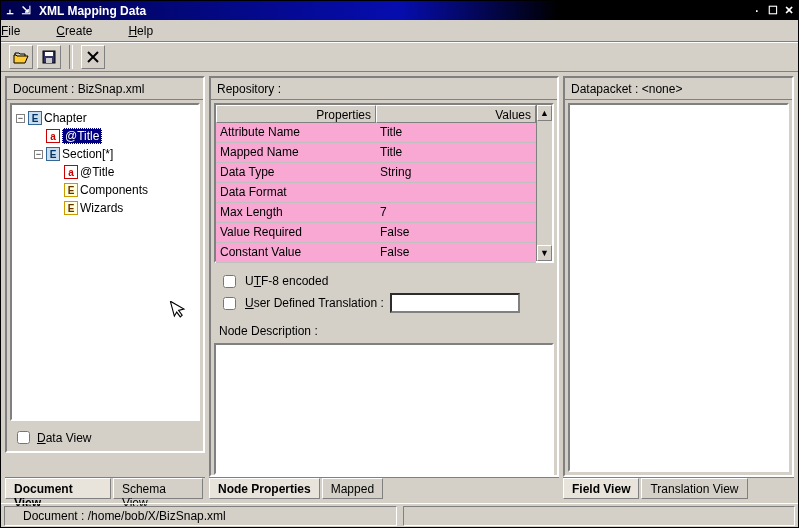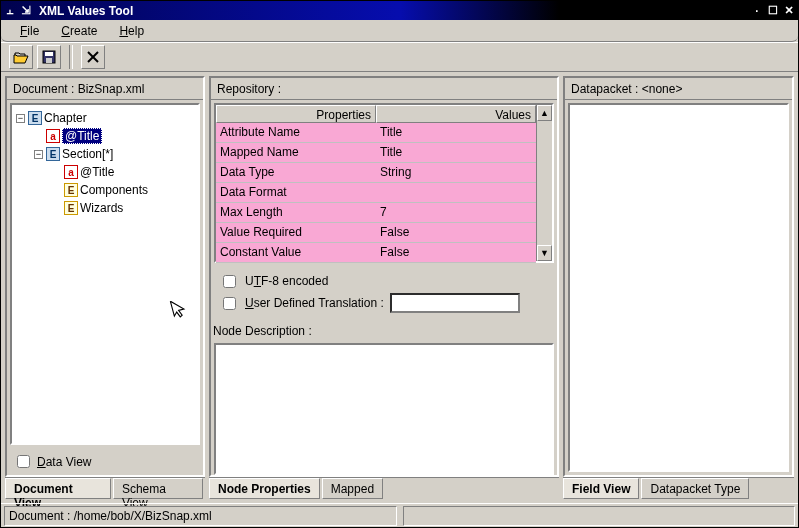--- a/index.html
+++ b/index.html
@@ -4,30 +4,30 @@
 <style>
   * { box-sizing: border-box; }
   html, body { margin:0; padding:0; font-family: "Helvetica", Arial, sans-serif; font-size: 12px; background:#d4d0c8; }
   .window { width:799px; height:528px; border:1px solid #000; background:#d4d0c8; position:relative; display:flex; flex-direction:column; }
   .titlebar { height:19px; background:linear-gradient(to right,#00024e 0%,#060dae 50%,#000 70%,#000 100%); display:flex; align-items:center; color:#fff; font-weight:bold; padding-left:2px; }
   .titlebar .wmicons { display:flex; gap:2px; margin-right:4px; }
   .titlebar .wmicons span { width:14px; height:14px; color:#fff; display:flex; align-items:center; justify-content:center; font-size:11px; }
   .titlebar .title { flex:1; padding-left:2px; }
   .titlebar .rbtns { display:flex; gap:2px; margin-right:2px; }
   .titlebar .rbtns span { width:14px; height:14px; color:#fff; display:flex; align-items:center; justify-content:center; font-size:11px; }
-  .menubar { height:22px; display:flex; align-items:center; padding-left:19px; gap:22px; border-bottom:1px solid #808080;border-radius:6px; }
+  .menubar { height:22px; display:flex; align-items:center; padding-left:0; gap:36px; border-bottom:1px solid #808080; }
   .menubar span { cursor:default; }
   .menubar span u { text-decoration:underline; }
   .toolbar { height:30px; display:flex; align-items:center; padding-left:8px; gap:4px; border-bottom:1px solid #808080; border-top:1px solid #fff; }
   .tbtn { width:24px; height:24px; border:1px solid #808080; border-top-color:#fff; border-left-color:#fff; background:#d4d0c8; display:flex; align-items:center; justify-content:center; font-size:13px; }
   .tsep { width:4px; height:24px; border-left:1px solid #808080; border-right:1px solid #fff; margin:0 4px; }
   .workarea { flex:1; display:flex; padding:4px; gap:4px; min-height:0; }
   .panel { border:2px solid #fff; border-top-color:#808080; border-left-color:#808080; background:#d4d0c8; display:flex; flex-direction:column; min-height:0; }
   .panel-title { height:22px; padding:4px 6px; border-bottom:1px solid #808080; }
-  .left-wrap { width:200px; display:flex; flex-direction:column; }
+  .left-wrap { width:200px; display:flex; flex-direction:column;gap:24px; }
   .mid-wrap { width:350px; display:flex; flex-direction:column; }
   .right-wrap { flex:1; display:flex; flex-direction:column; }
   .tree { flex:1; background:#fff; border:2px solid #808080; border-bottom-color:#fff; border-right-color:#fff; margin:3px; padding:4px; overflow:auto; position:relative; }
   .tree-row { white-space:nowrap; display:flex; align-items:center; height:18px; }
   .sq { width:9px; height:9px; border:1px solid #808080; display:inline-flex; align-items:center; justify-content:center; font-size:9px; line-height:1; margin-right:3px; color:#000; background:#fff; }
   .eicon { width:14px; height:14px; display:inline-flex; align-items:center; justify-content:center; font-size:10px; margin-right:2px; }
   .blue-e { background:#cde; border:1px solid #369; color:#036; font-weight:bold; }
   .red-a { background:#fff; border:1px solid #c00; color:#c00; font-weight:bold; }
   .yel-e { background:#ffd; border:1px solid #cc9900; color:#663300; font-weight:bold; }
   .sel { background:#000080; color:#fff; padding:0 2px; border:1px dotted #fff; }
@@ -40,39 +40,39 @@
   .tab.active { background:#e8e4dc;font-weight:bold; }
   .propgrid { border:2px solid #808080; border-bottom-color:#fff; border-right-color:#fff; background:#fff; margin:3px; height:160px; position:relative; display:flex; }
   .propcol { flex:1; }
   .propcol .hd { height:18px; background:#d4d0c8; border:1px solid #fff; border-bottom-color:#808080; border-right-color:#808080; padding:2px 4px; font-size:12px;text-align:right; }
   .propcol .cell { height:20px; border-bottom:1px solid #c0c0c0; padding:2px 4px; font-size:12px; background:#f9a8d4; overflow:hidden; }
   .scrollv { width:16px; background:#d4d0c8; border-left:1px solid #808080; display:flex; flex-direction:column; justify-content:space-between; }
   .scrollbtn { height:16px; border:1px solid #fff; border-bottom-color:#808080; border-right-color:#808080; display:flex; align-items:center; justify-content:center; font-size:9px; }
   .midopts { padding:4px 8px; }
   .midopts .row { display:flex; align-items:center; height:22px; gap:6px; }
   .txtinput { border:2px inset #808080; background:#fff; height:20px; width:130px; }
-  .nodedesc { padding:6px 8px 2px 2px; }
+  .nodedesc { padding:6px 8px 2px 8px; }
   .descbox { flex:1; background:#fff; border:2px solid #808080; border-bottom-color:#fff; border-right-color:#fff; margin:3px 3px 0 3px; }
   .whitebox { flex:1; background:#fff; border:2px solid #808080; border-bottom-color:#fff; border-right-color:#fff; margin:3px; }
   .statusbar { height:24px; border-top:1px solid #fff; display:flex; align-items:center; }
-  .status-cell { flex:1; margin:2px 3px; border:1px solid #808080; border-bottom-color:#fff; border-right-color:#fff; padding:2px 4px; font-size:12px; height:20px; }
+  .status-cell { flex:1; margin:2px 3px; border:1px solid #808080; border-bottom-color:#fff; border-right-color:#fff; padding:2px 18px; font-size:12px; height:20px; }
   .cursor { position:absolute; left:160px; top:194px; font-size:18px; color:#000; pointer-events:none; transform:rotate(-15deg); }
   .cursor svg { width:16px; height:20px; }
 </style>
 </head>
 <body>
 
 <div class="window">
 
   <div class="titlebar">
     <div class="wmicons">
       <span>⫠</span>
       <span>⇲</span>
     </div>
-    <div class="title">XML Values Tool</div>
+    <div class="title">XML Mapping Data</div>
     <div class="rbtns">
       <span>·</span>
       <span>☐</span>
       <span>✕</span>
     </div>
   </div>
 
   <div class="menubar">
     <span><u>F</u>ile</span>
     <span><u>C</u>reate</span>
@@ -207,21 +207,21 @@
       </div>
     </div>
 
     <div class="right-wrap">
       <div class="panel" style="flex:1">
         <div class="panel-title">Datapacket : &lt;none&gt;</div>
         <div class="whitebox"></div>
       </div>
       <div class="tabs-bottom">
         <div class="tab active">Field View</div>
-        <div class="tab">Datapacket Type</div>
+        <div class="tab">Translation View</div>
       </div>
     </div>
 
   </div>
 
   <div class="statusbar">
     <div class="status-cell">Document : /home/bob/X/BizSnap.xml</div>
     <div class="status-cell" style="flex:1"></div>
   </div>
 

